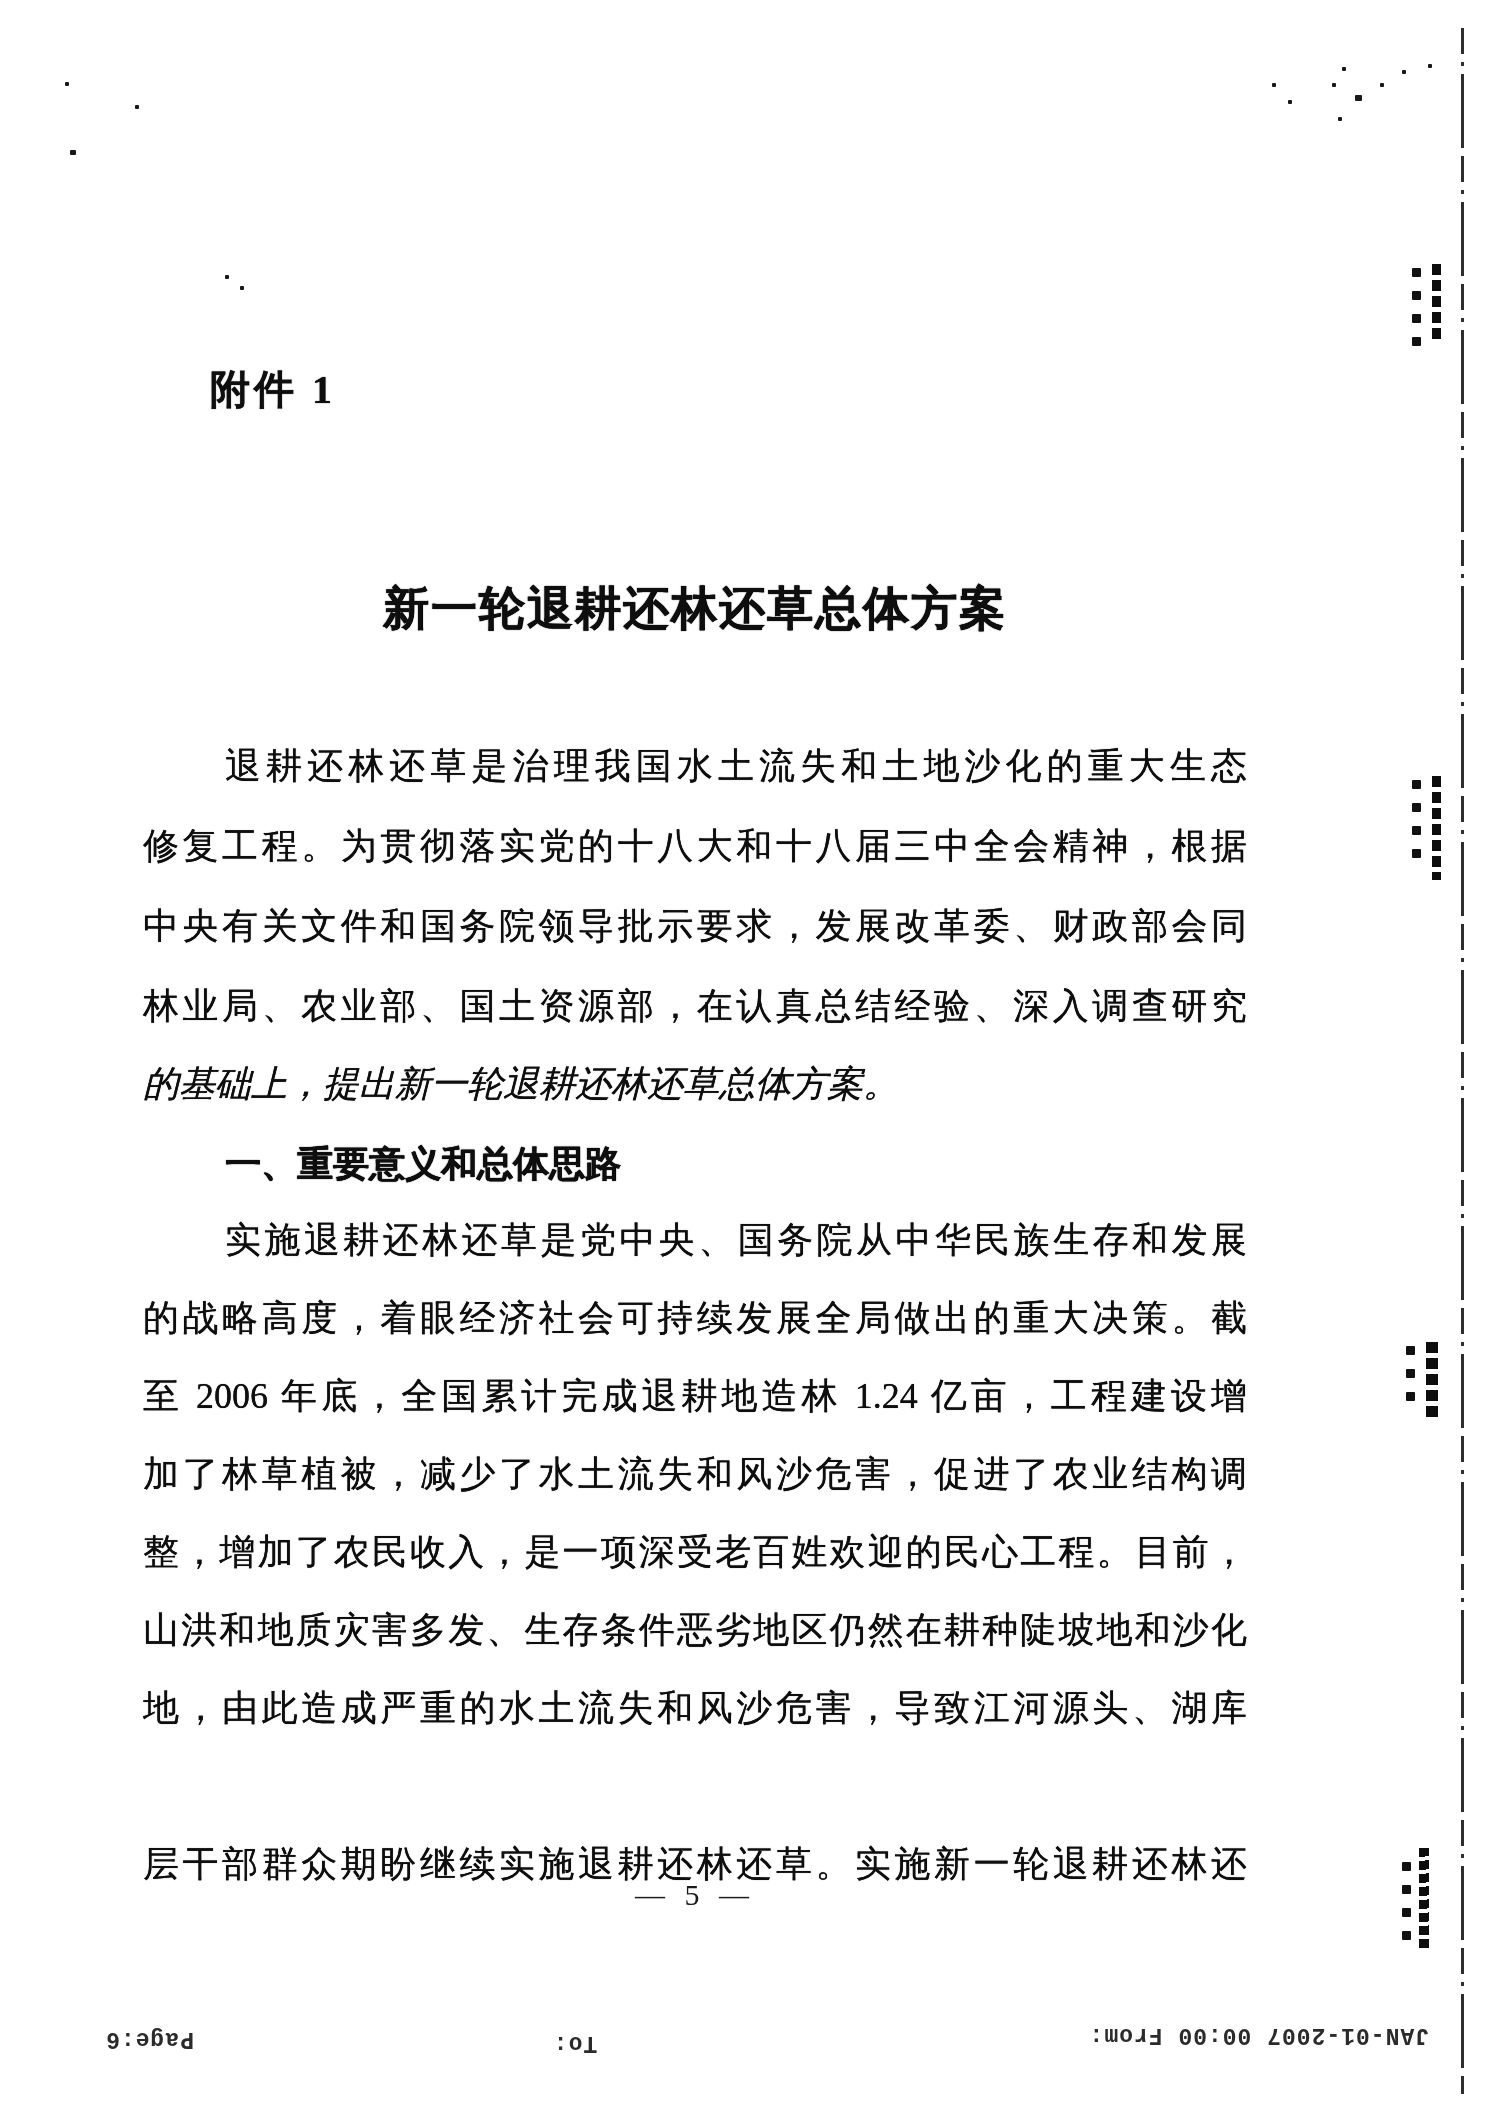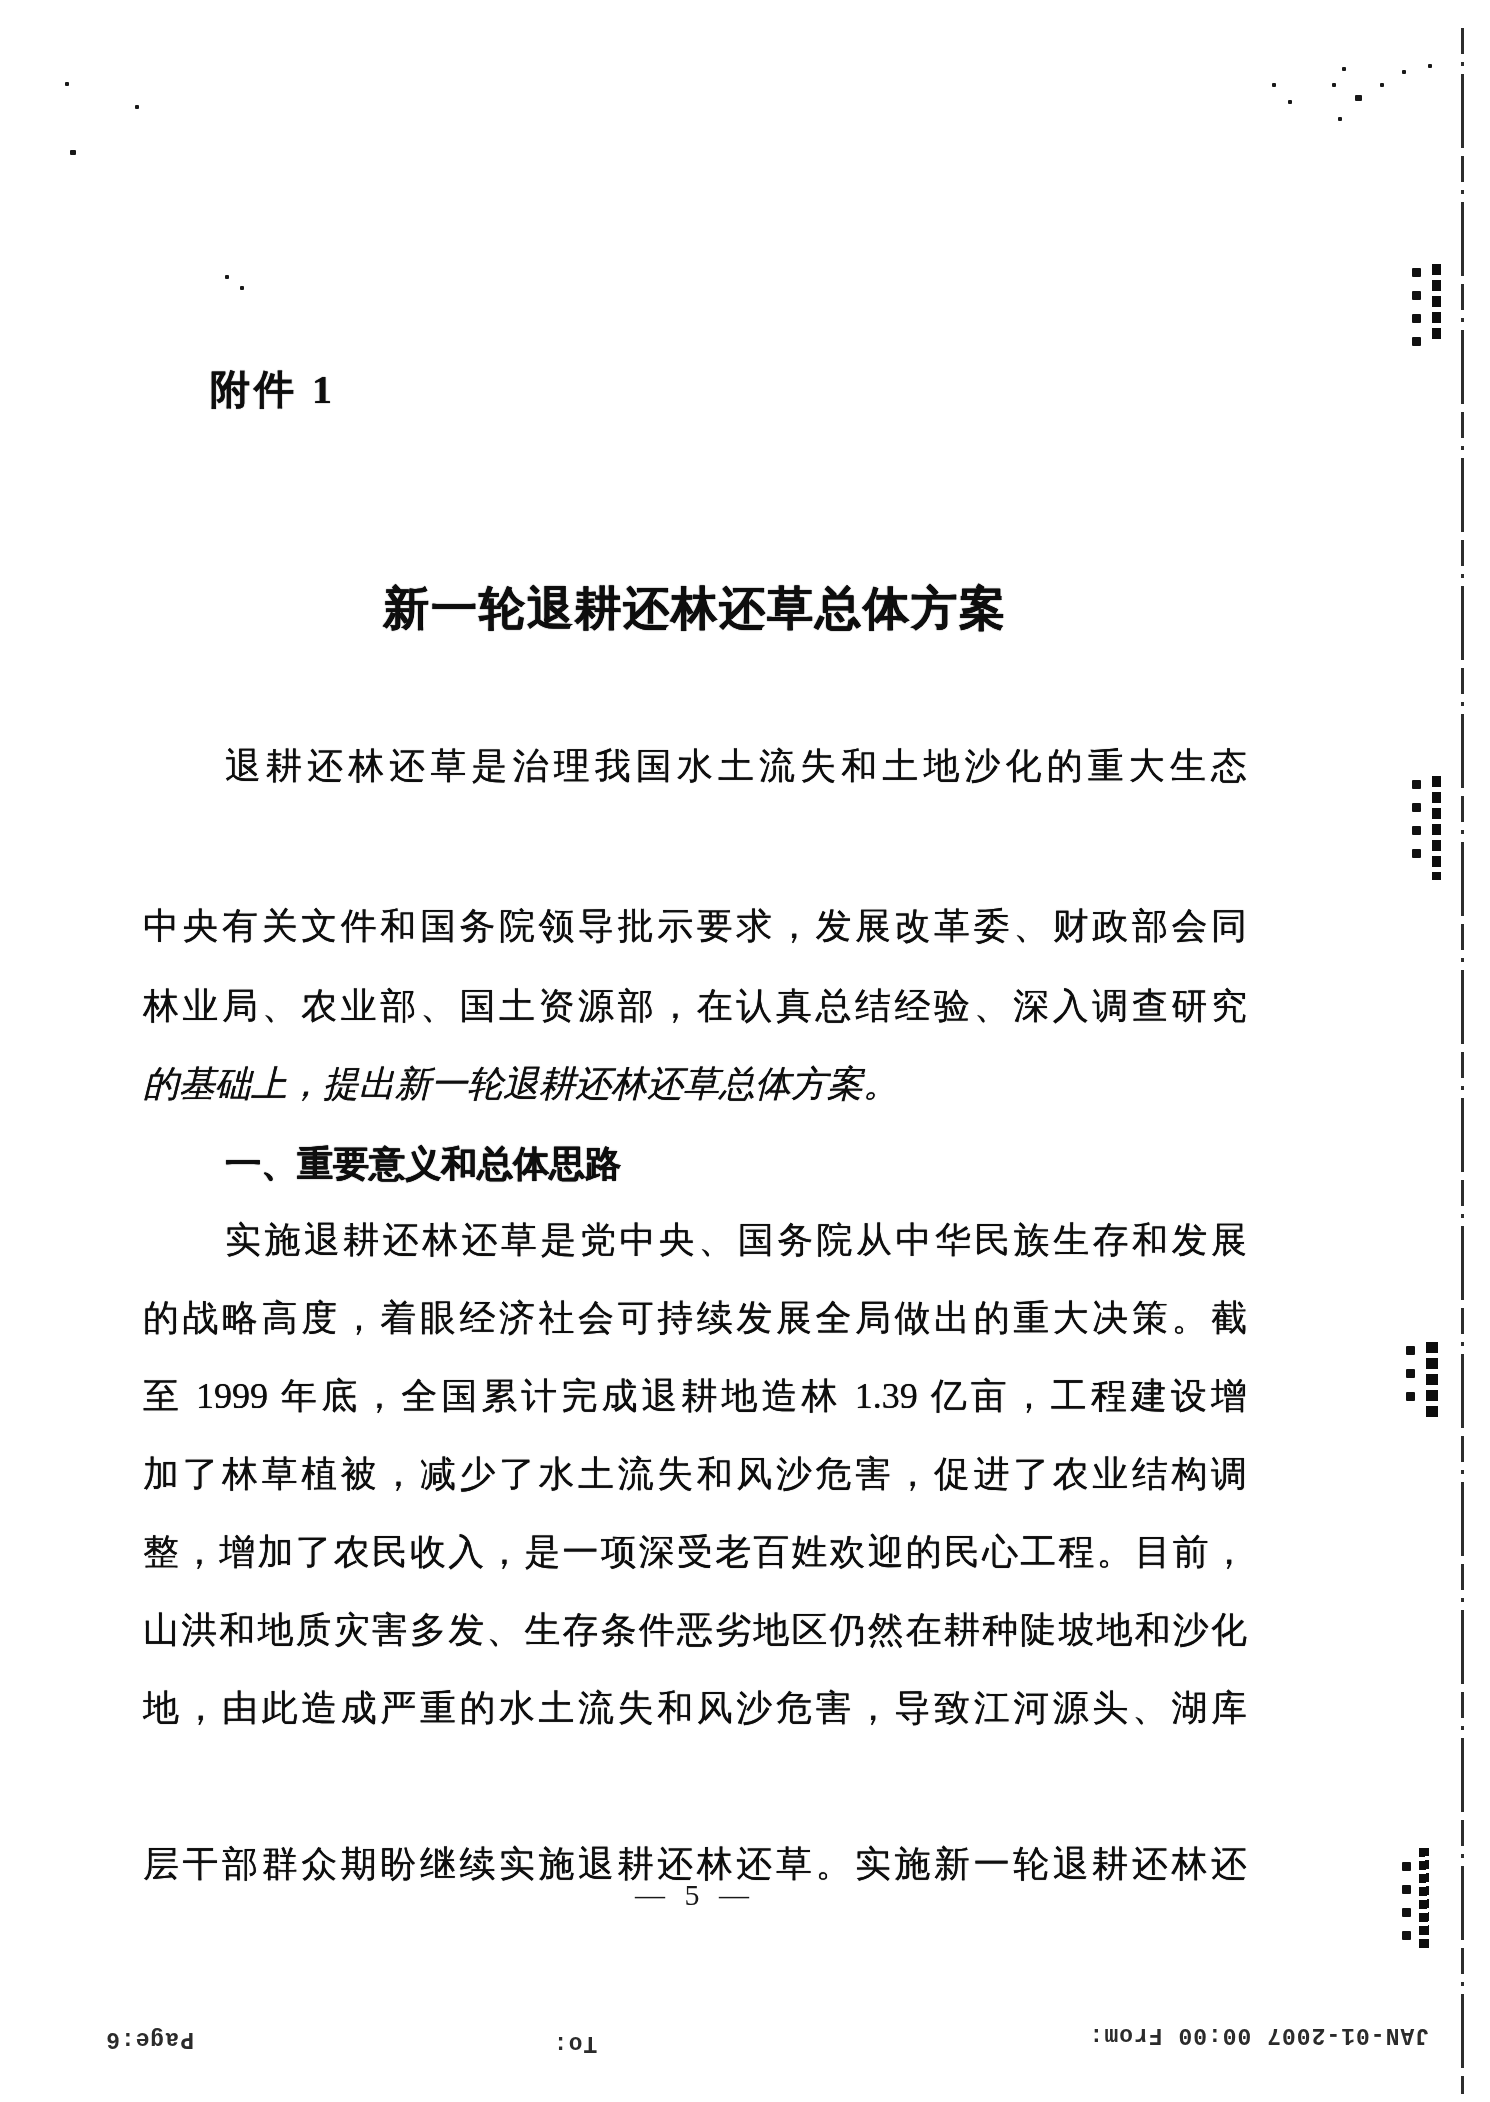--- a/index.html
+++ b/index.html
@@ -82,29 +82,30 @@
 </head>
 <body>
 
 <div class="page">
 
   <div class="attachment">附件 1</div>
 
   <div class="doc-title">新一轮退耕还林还草总体方案</div>
 
   <div class="bodyline indent" style="top:740px">退耕还林还草是治理我国水土流失和土地沙化的重大生态</div>
+  <div class="bodyline" style="top:820px">修复工程。为贯彻落实党的十八大和十八届三中全会精神，根据</div>
   <div class="bodyline" style="top:900px">中央有关文件和国务院领导批示要求，发展改革委、财政部会同</div>
   <div class="bodyline" style="top:980px">林业局、农业部、国土资源部，在认真总结经验、深入调查研究</div>
   <div class="bodyline endline" style="top:1058px">的基础上，提出新一轮退耕还林还草总体方案。</div>
 
   <div class="bodyline bold indent" style="top:1138px">一、重要意义和总体思路</div>
 
   <div class="bodyline indent" style="top:1214px">实施退耕还林还草是党中央、国务院从中华民族生存和发展</div>
   <div class="bodyline" style="top:1292px">的战略高度，着眼经济社会可持续发展全局做出的重大决策。截</div>
-  <div class="bodyline" style="top:1370px">至 1999 年底，全国累计完成退耕地造林 1.39 亿亩，工程建设增</div>
+  <div class="bodyline" style="top:1370px">至 2006 年底，全国累计完成退耕地造林 1.24 亿亩，工程建设增</div>
   <div class="bodyline" style="top:1448px">加了林草植被，减少了水土流失和风沙危害，促进了农业结构调</div>
   <div class="bodyline" style="top:1526px">整，增加了农民收入，是一项深受老百姓欢迎的民心工程。目前，</div>
   <div class="bodyline" style="top:1604px">山洪和地质灾害多发、生存条件恶劣地区仍然在耕种陡坡地和沙化</div>
   <div class="bodyline" style="top:1682px">地，由此造成严重的水土流失和风沙危害，导致江河源头、湖库</div>
   <div class="bodyline" style="top:1838px">层干部群众期盼继续实施退耕还林还草。实施新一轮退耕还林还</div>
 
   <div class="pagenum">— 5 —</div>
 
   <div class="fax fax-from">JAN-01-2007 00:00 From:</div>
   <div class="fax fax-to">To:</div>

